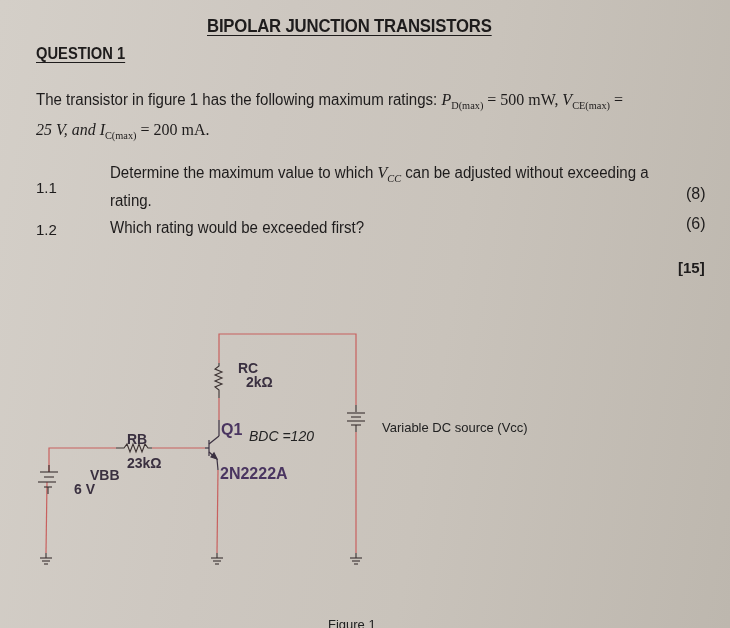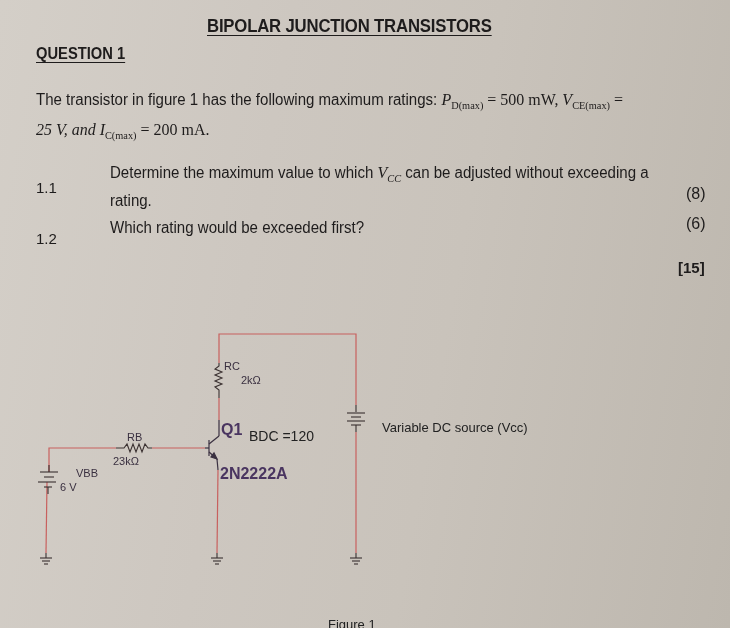--- a/index.html
+++ b/index.html
@@ -13,21 +13,21 @@
            text-decoration: underline; text-underline-offset: 3px; transform: scaleX(0.93); transform-origin: left; }
   .qhead { left: 36px; top: 45px; font-size: 16px; font-weight: bold; text-decoration: underline;
            text-underline-offset: 3px; transform: scaleX(0.92); transform-origin: left; }
   .body-text { font-size: 16px; transform: scaleX(0.94); transform-origin: left; }
   .math { font-family: "Liberation Serif", serif; font-style: italic; font-size: 17px; }
   .math .up { font-style: normal; }
   .math sub { font-size: 11px; }
   .qnum { font-size: 15px; margin-top: 16px; }
   .marks { font-size: 16px; }
   .total { font-size: 15px; font-weight: bold; }
-  .label-sm { font-size: 11px; font-weight: normal; color: #3a3040; }
+  .label-sm { font-size: 14px; font-weight: bold; color: #3a3040; margin-left: 14px; }
   .label-part { font-size: 16px; font-weight: bold; color: #4a3560; }
   .lbl-bdc { font-size: 14px; color: #222; }
   .lbl-vcc { font-size: 13px; color: #222; }
   .figcap { font-size: 13px; color: #222; margin-top: 24px; }
   svg.circuit { position: absolute; left: 0; top: 0; }
 </style>
 </head>
 <body>
 
 <div class="abs title">BIPOLAR JUNCTION TRANSISTORS</div>
@@ -42,21 +42,21 @@
   <span>25 V, and </span><span>I</span><sub class="up">C(max)</sub><span class="up"> = 200 mA.</span>
 </div>
 
 <div class="abs qnum" style="left:36px; top:163px;">1.1</div>
 <div class="abs body-text" style="left:110px; top:163px;">
   <span>Determine the maximum value to which </span><span class="math"><span>V</span><sub>CC</sub></span><span> can be adjusted without exceeding a</span>
 </div>
 <div class="abs body-text" style="left:110px; top:192px;">rating.</div>
 <div class="abs marks" style="left:686px; top:185px;">(8)</div>
 
-<div class="abs qnum" style="left:36px; top:214px;">1.2</div>
+<div class="abs qnum" style="left:36px; top:205px;">1.2</div>
 <div class="abs body-text" style="left:110px; top:219px;">Which rating would be exceeded first?</div>
 <div class="abs marks" style="left:686px; top:215px;">(6)</div>
 
 <div class="abs total" style="left:678px; top:259px;">[15]</div>
 
 <svg class="circuit" width="730" height="628" viewBox="0 0 730 628">
   <g fill="none" stroke="#c8605e" stroke-width="1.2">
 
     <polyline points="219,363 219,334 356,334 356,405"></polyline>
 
@@ -118,22 +118,22 @@
   </g>
   <g stroke="#3a3030" stroke-width="1.1">
     <line x1="356" y1="553" x2="356" y2="558"></line>
     <line x1="350" y1="558" x2="362" y2="558"></line>
     <line x1="352" y1="561" x2="360" y2="561"></line>
     <line x1="354" y1="564" x2="358" y2="564"></line>
   </g>
 </svg>
 
 <div class="abs label-sm" style="left:224px; top:360px;">RC</div>
-<div class="abs label-sm" style="left:241px; top:374px;">2kΩ</div>
+<div class="abs label-sm" style="left:232px; top:374px;">2kΩ</div>
 <div class="abs label-part" style="left:221px; top:421px;">Q1</div>
-<div class="abs lbl-bdc" style="left:249px; top:428px;">BDC =120</div>
-<div class="abs label-sm" style="left:127px; top:431px;">RB</div>
+<div class="abs lbl-bdc" style="left:249px; top:428px;font-style:italic;">BDC =120</div>
+<div class="abs label-sm" style="left:113px; top:431px;">RB</div>
 <div class="abs label-sm" style="left:113px; top:455px;">23kΩ</div>
 <div class="abs label-part" style="left:220px; top:465px;text-align:center;">2N2222A</div>
 <div class="abs label-sm" style="left:76px; top:467px;">VBB</div>
 <div class="abs label-sm" style="left:60px; top:481px;">6 V</div>
 <div class="abs lbl-vcc" style="left:382px; top:420px;">Variable DC source (Vcc)</div>
 <div class="abs figcap" style="left:328px; top:593px;">Figure 1</div>
 
 </body></html>

